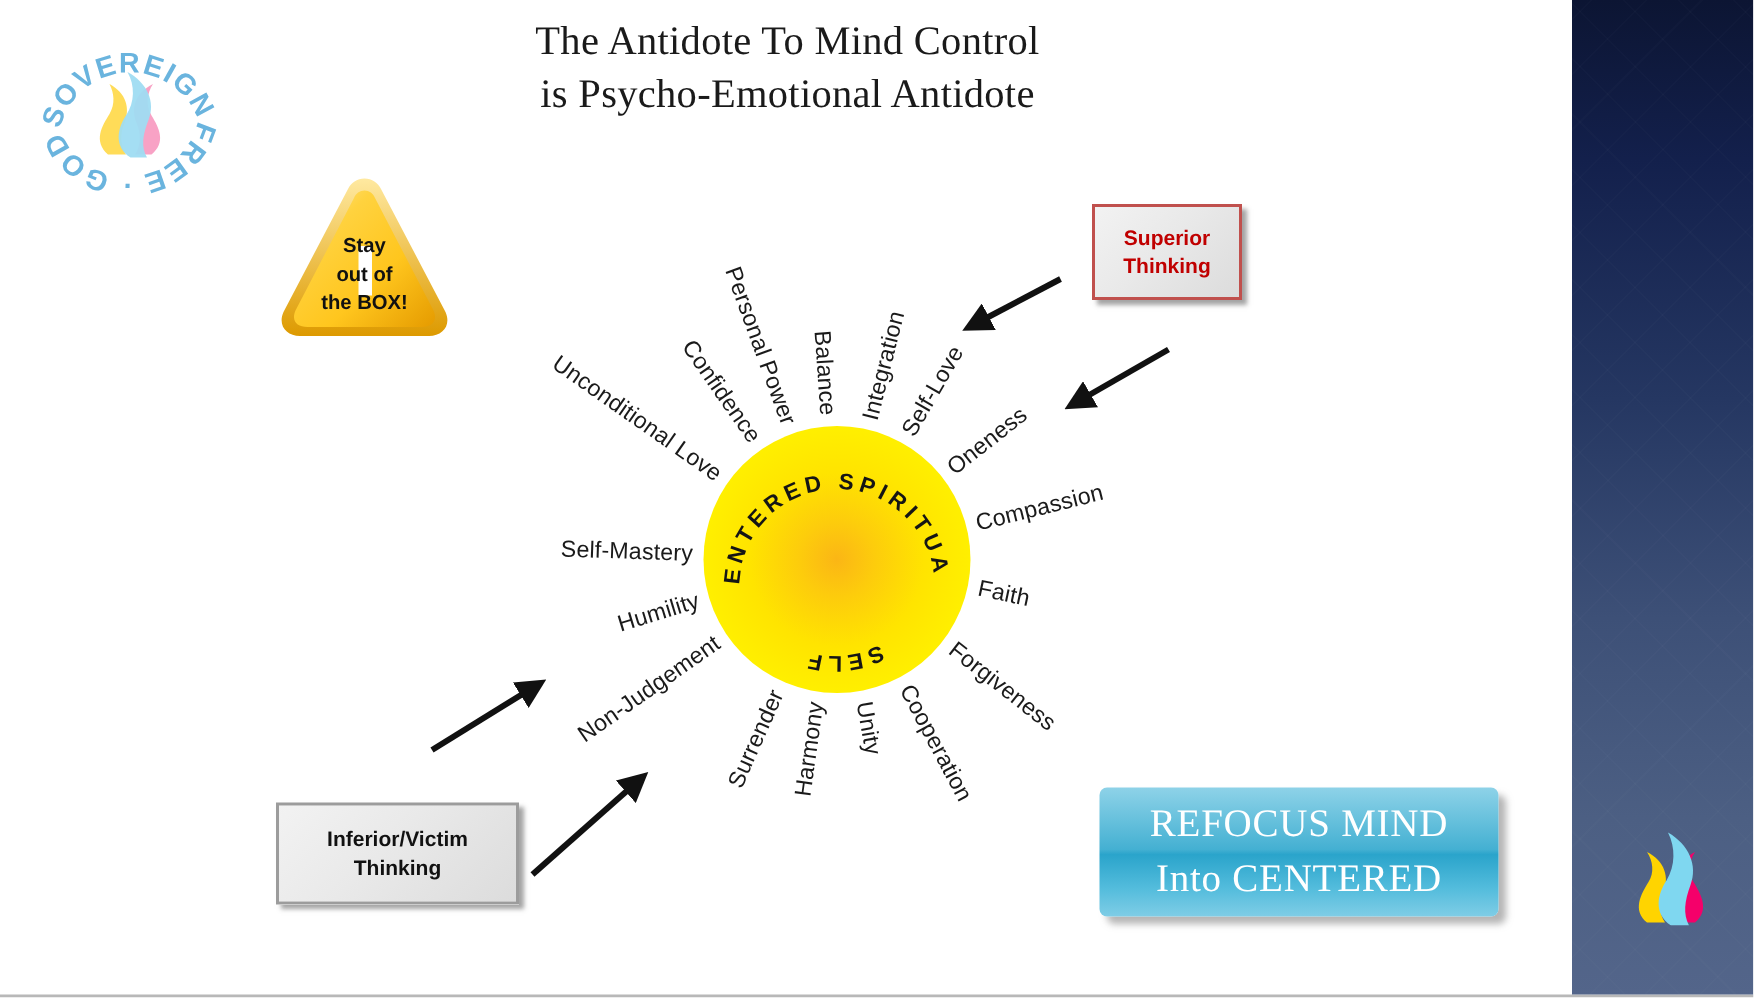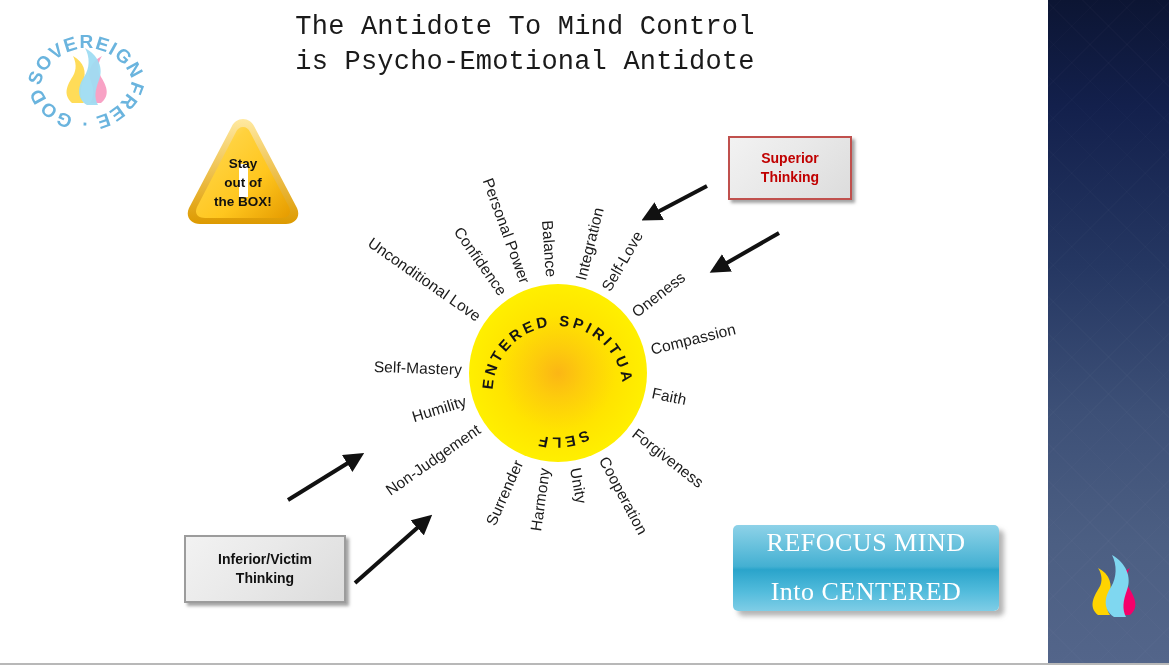--- a/index.html
+++ b/index.html
@@ -62,21 +62,21 @@
     height: 128px;
   }
 
   
   #slide-title {
     position: absolute;
     left: 215px;
     top: 10px;
     width: 620px;
     text-align: center;
-    font-family: Liberation Mono, monospace;
+    font-family: Liberation Serif, serif;
     font-size: 27px;
     line-height: 1.29;
     color: #1a1a1a;
     letter-spacing: 0.2px;
   }
   #slide-title .line { display: block; white-space: nowrap; }
 
   
   #warning-triangle {
     position: absolute;
@@ -118,21 +118,21 @@
     text-align: center;
     background: linear-gradient(135deg, #f2f2f2 0%, #e9e9e9 45%, #dcdcdc 100%);
     font-size: 14px;
     font-weight: bold;
     line-height: 1.35;
     box-shadow: 3px 3px 3px rgba(90,90,90,0.55);
   }
   #superior-thinking-box {
     left: 728px;
     top: 136px;
-    width: 124px;
+    width: 100px;
     height: 64px;
     border: 2px solid #c0504d;
     color: #c00000;
   }
   #inferior-thinking-box {
     left: 184px;
     top: 535px;
     width: 162px;
     height: 68px;
     border: 2px solid #9c9c9c;
@@ -153,21 +153,21 @@
       #8ed2e8 0%,
       #6cc3de 22%,
       #44b0d2 48%,
       #2aa4cb 52%,
       #53bcdc 78%,
       #7fcde6 100%);
     box-shadow: 5px 5px 5px rgba(120,120,120,0.55);
     display: flex;
     flex-direction: column;
     align-items: center;
-    justify-content: space-between;
+    justify-content: center;
     font-family: "Liberation Serif", serif;
     color: #ffffff;
     font-size: 26px;
     line-height: 1.42;
     letter-spacing: 0.5px;
   }
   #refocus-button span { display: block; }
 
   
   #sun-core {

